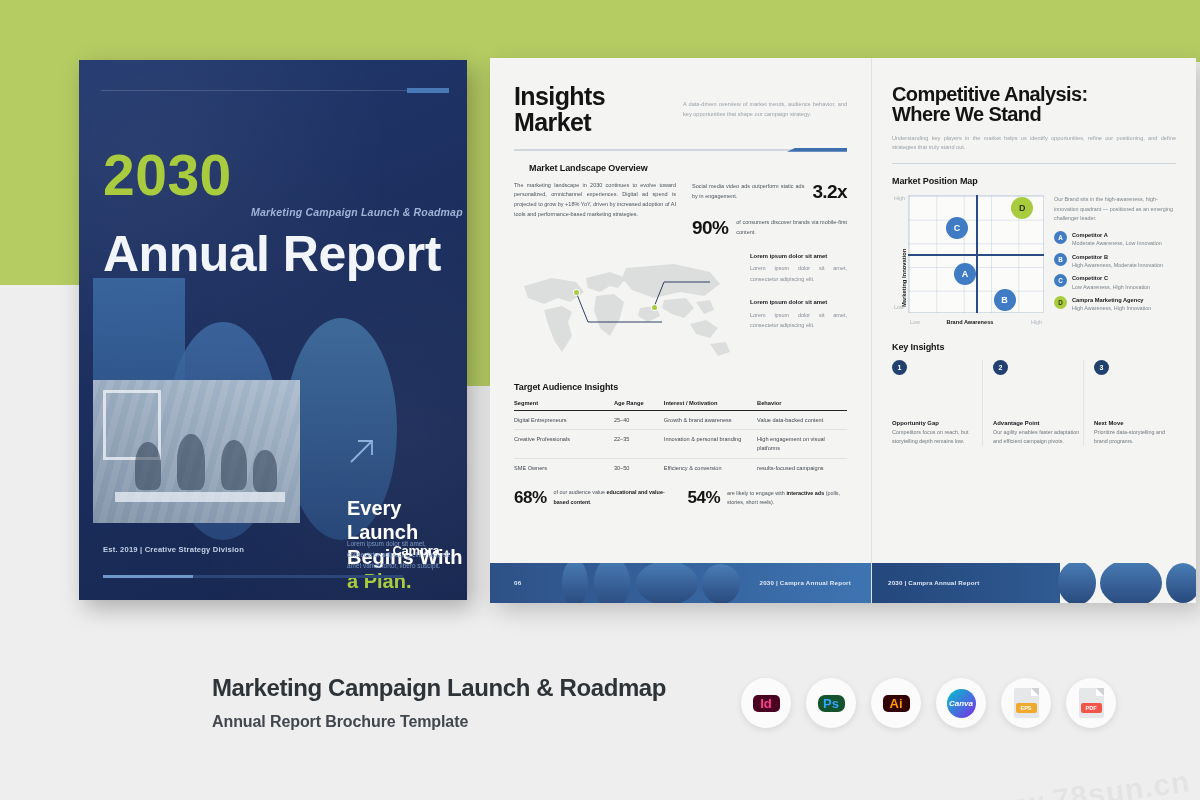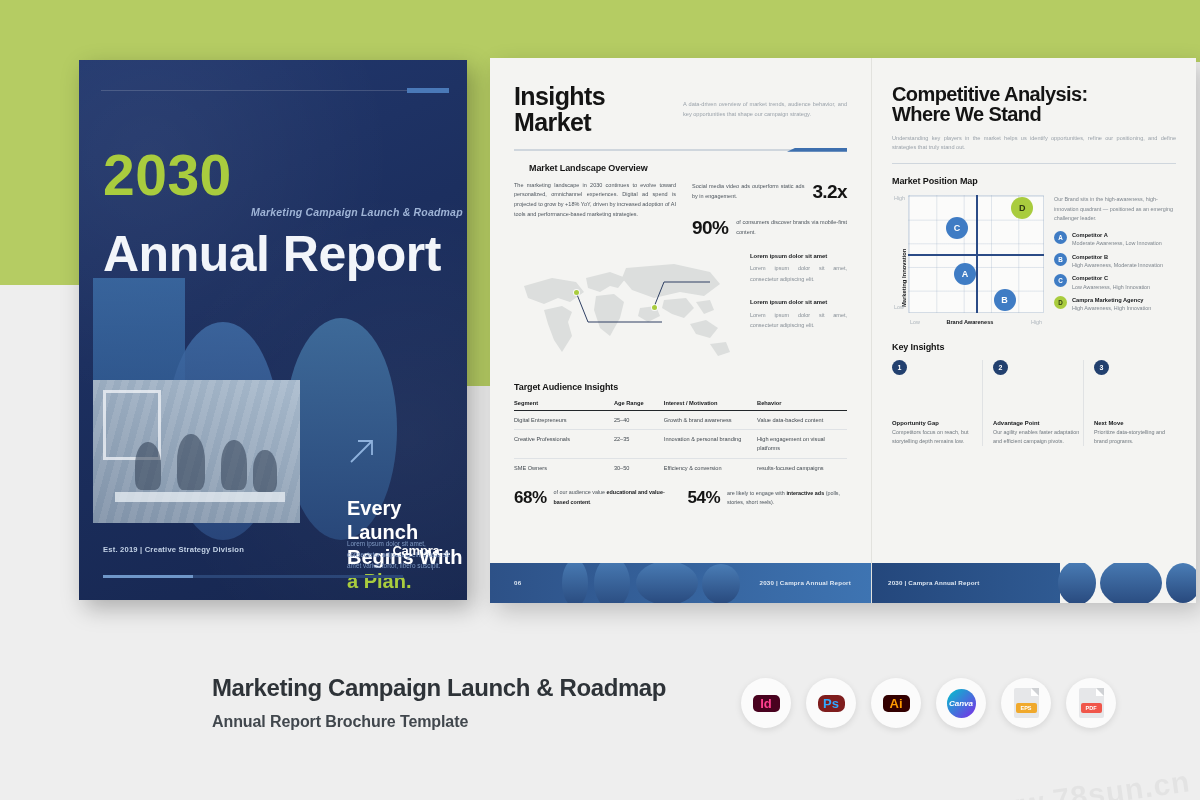--- a/index.html
+++ b/index.html
@@ -206,21 +206,21 @@
   .bt-title { position:absolute; left:212px; top:674px; font-size:24px; font-weight:800; color:#2e3338; letter-spacing:-.4px; }
   .bt-sub   { position:absolute; left:212px; top:713px; font-size:16px; font-weight:700; color:#41474d; letter-spacing:-.1px; }
 
   .icons { position:absolute; right:84px; top:678px; display:flex; gap:15px; }
   .ico-circle { width:50px; height:50px; border-radius:50%; background:#fbfbfb;
                 box-shadow:0 2px 7px rgba(0,0,0,.10);
                 display:flex; align-items:center; justify-content:center; }
   .sq { width:27px; height:17px; border-radius:5px; display:flex; align-items:center; justify-content:center;
         font-size:13px; font-weight:800; }
   .sq.id { background:#49021f; color:#ff3f8e; }
-  .sq.ps { background:#7f1d1d; color:#31a8ff;border-radius:7px; }
+  .sq.ps { background:#14532d; color:#31a8ff;border-radius:7px; }
   .sq.ai { background:#330000; color:#ff9a00; }
   .canva { width:29px; height:29px; border-radius:50%;
            background:linear-gradient(135deg,#00c4cc,#7d2ae8);
            display:flex; align-items:center; justify-content:center;
            color:#fff; font-size:8px; font-style:italic; font-weight:700; }
   .filepg { position:relative; width:25px; height:30px; background:#e6e7e9; border-radius:2px; }
   .filepg::after{ content:""; position:absolute; right:0; top:0; border-width:0 8px 8px 0;
                   border-style:solid; border-color:#fff #cfd1d4; }
   .filetag { position:absolute; left:2px; bottom:5px; width:21px; height:10px; border-radius:2px;
              display:flex; align-items:center; justify-content:center;

